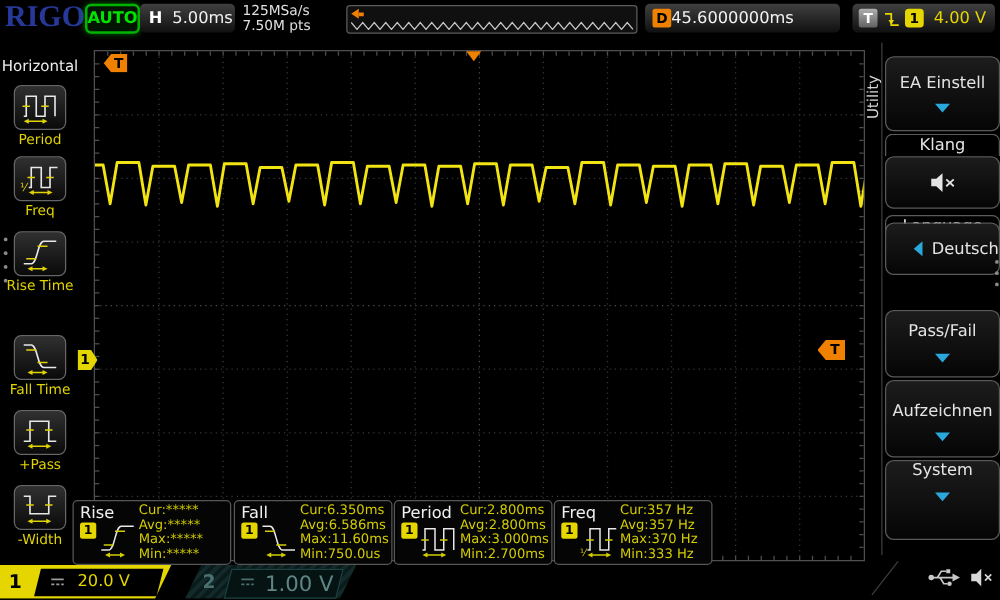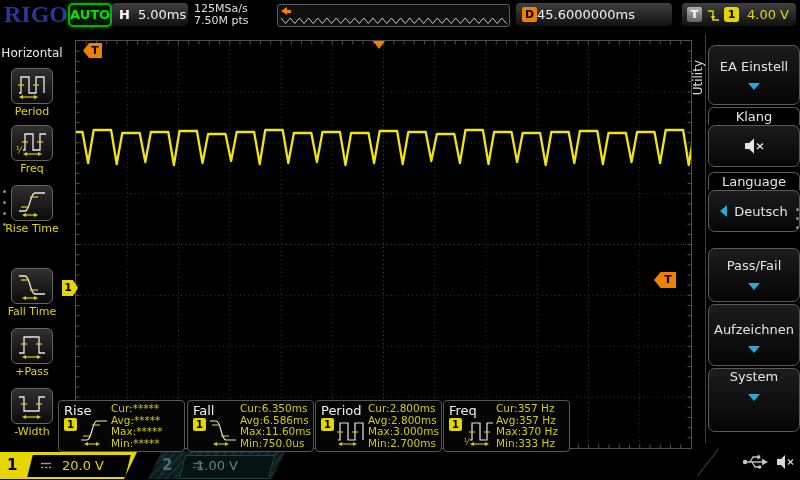--- a/index.html
+++ b/index.html
@@ -81,21 +81,21 @@
         transform:skewX(-14deg);}
   .ch1-num{position:absolute;left:7px;top:4px;color:#000;font-weight:bold;font-size:15px;}
   .ch1-scale{position:absolute;left:62px;top:6px;color:#e2d400;font-size:13px;}
   .ch2{position:absolute;left:148px;top:2px;width:137px;height:27px;}
   .ch2-bg{position:absolute;left:0;top:0;width:137px;height:27px;
         background:repeating-linear-gradient(135deg,#13292a 0 3px,#0a1b1c 3px 6px);
         clip-path:polygon(13px 0,137px 0,124px 100%,0 100%);}
   .ch2-inner{position:absolute;left:34px;top:2.5px;width:88px;height:22px;background:#051313;
         border:1px solid #1d4242;transform:skewX(-14deg);}
   .ch2-num{position:absolute;left:14px;top:4px;color:#47706f;font-weight:bold;font-size:15px;}
-  .ch2-scale{position:absolute;left:48px;top:6px;color:#5f8484;font-size:13px;}
+  .ch2-scale{position:absolute;left:64px;top:6px;color:#5f8484;font-size:17px;}
   .coup1{position:absolute;left:40px;top:9px;}
   .coup2{position:absolute;left:44px;top:9px;}
   .sysicons{position:absolute;left:742px;top:453px;display:flex;gap:7px;align-items:center;}
 
   
   .rightmenu{left:692px;top:30px;width:108px;height:420px;}
   .utility-tab{position:absolute;left:-1px;top:30px;color:#d8d8d8;font-size:12px;
         writing-mode:vertical-rl;transform:rotate(180deg);}
   .rm-frame{position:absolute;left:13px;top:4px;height:410px;width:1px;background:#3c3c3c;}
   .rm-diag{position:absolute;left:-1px;top:432px;width:34px;height:1px;background:#3c3c3c;
@@ -605,21 +605,21 @@
     <div class="rm-head" style="top:77px;height:17px;line-height:17px">Klang</div>
     <div class="rm-btn" style="top:95px;height:40px">
       <svg width="22" height="18" style="margin-top:11px">
         <polygon points="2,6 6,6 11,1.5 11,16.5 6,12 2,12" fill="#e4e4e4"></polygon>
         <line x1="14" y1="6.5" x2="20" y2="12" stroke="#e4e4e4" stroke-width="1.4"></line>
         <line x1="20" y1="6.5" x2="14" y2="12" stroke="#e4e4e4" stroke-width="1.4"></line>
       </svg>
     </div>
 
     <div class="rm-head" style="top:142px;height:17px;line-height:17px">Language</div>
-    <div class="rm-btn" style="top:160px;height:40px;display:flex;align-items:center;justify-content:center;gap:7px">
+    <div class="rm-btn" style="top:148px;height:40px;display:flex;align-items:center;justify-content:flex-end;gap:7px">
       <div class="tri-left"></div>
       <span>Deutsch</span>
     </div>
 
     <div class="rm-btn" style="top:218px;height:52px">
       <div style="margin-top:9px">Pass/Fail</div>
       <div class="tri-down" style="margin-top:10px"></div>
     </div>
 
     <div class="rm-btn" style="top:274px;height:60px">

